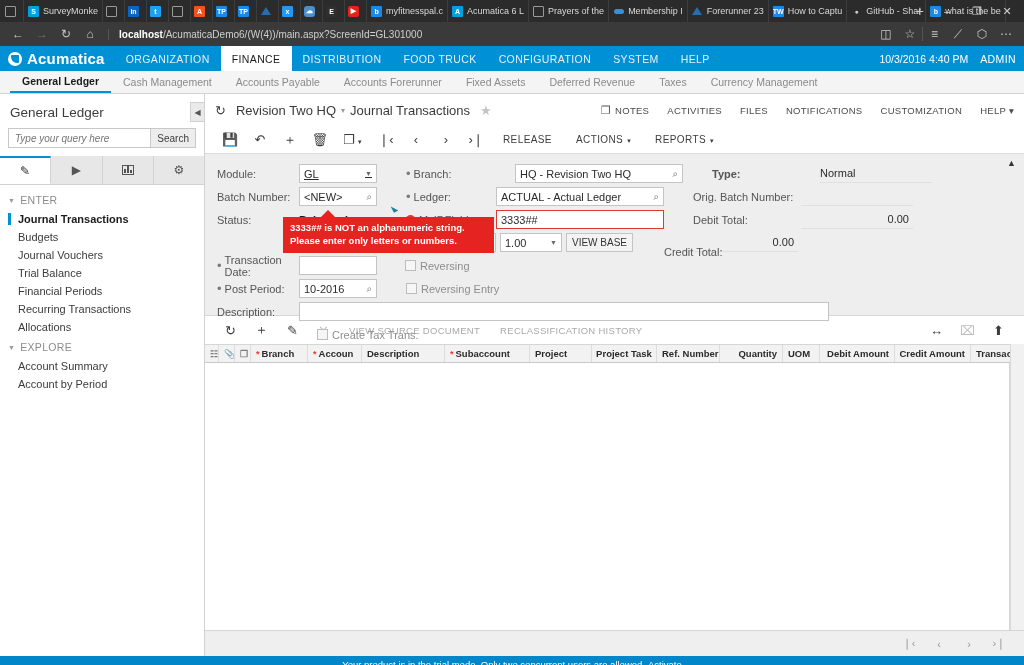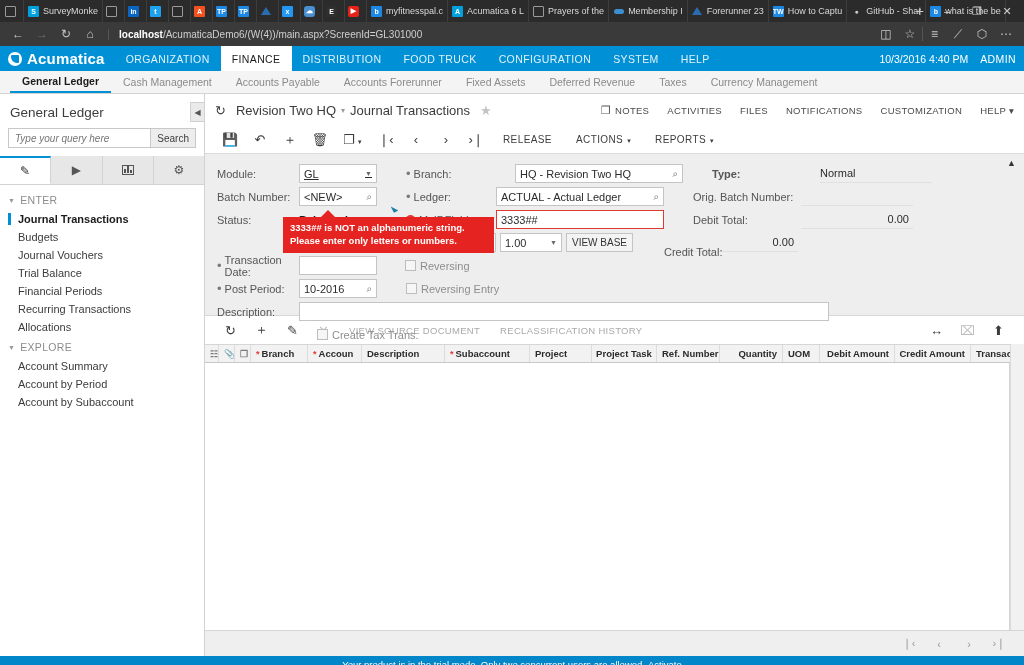--- a/index.html
+++ b/index.html
@@ -495,21 +495,20 @@
           <div class="sb-item">Trial Balance</div>
           <div class="sb-item">Financial Periods</div>
           <div class="sb-item">Recurring Transactions</div>
           <div class="sb-item">Allocations</div>
           <div class="sb-group">
             <span class="caret">▼</span>
             <span>EXPLORE</span>
           </div>
           <div class="sb-item">Account Summary</div>
           <div class="sb-item">Account by Period</div>
-          <div class="sb-item">Account by Subaccount</div>
         </div>
     </div>
 
     <div class="main">
 
       <div class="page-head">
         <span class="ph-refresh">↻</span>
         <span class="ph-title">Revision Two HQ</span>
         <span class="ph-sep">▾</span>
         <span class="ph-title">Journal Transactions</span>

